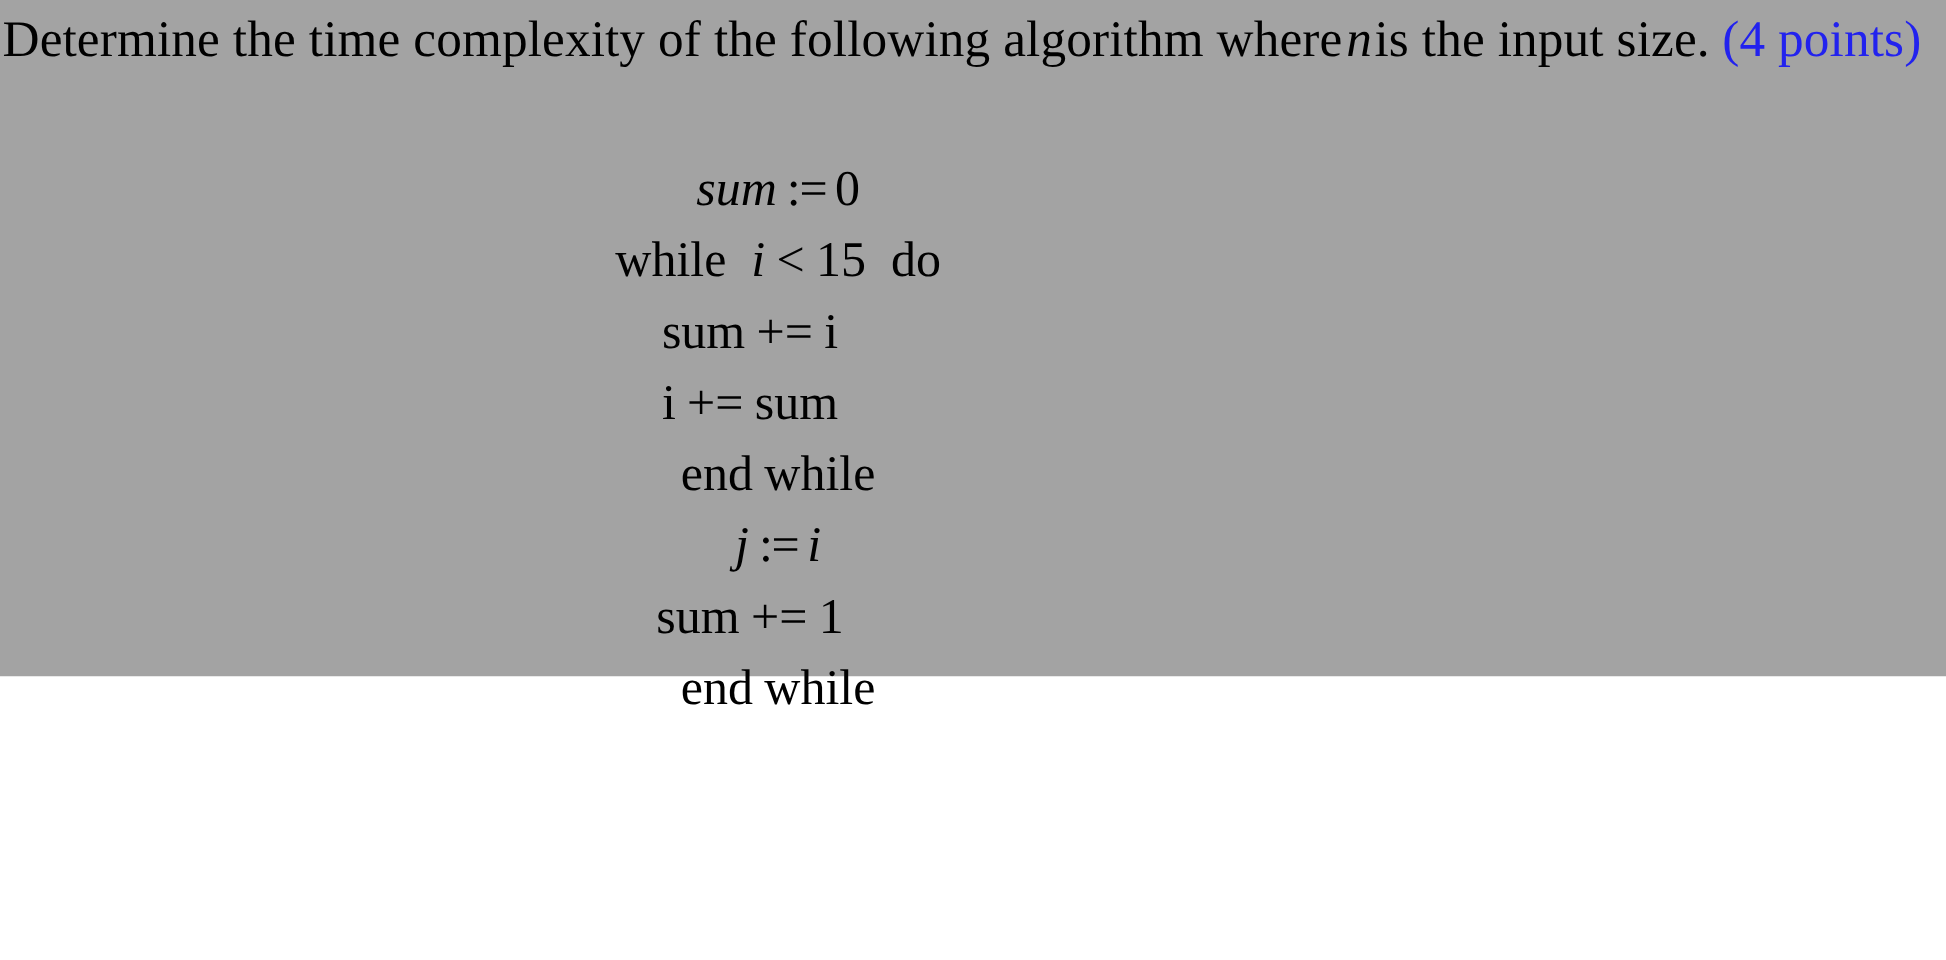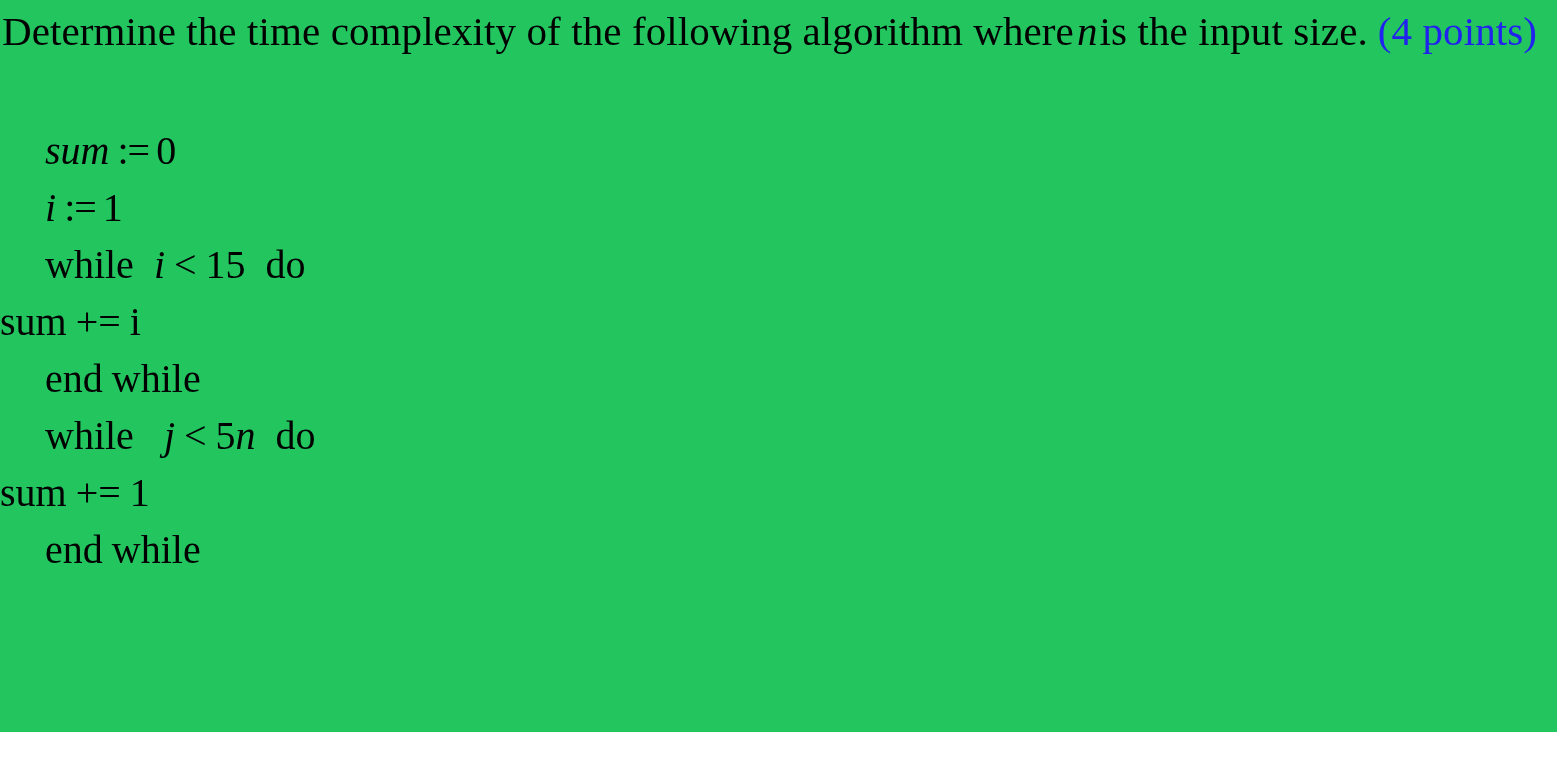--- a/index.html
+++ b/index.html
@@ -12,22 +12,22 @@
     height: 768px;
     overflow: hidden;
     font-family: "Liberation Serif", "DejaVu Serif", serif;
     color: #000000;
     -webkit-font-smoothing: antialiased;
   }
 
   #page {
     position: relative;
     width: 1557px;
-    height: 732px;
-    background: #22c55e;
+    height: 541px;
+    background: #a3a3a3;
   }
 
   
   .question {
     position: absolute;
     left: 2px;
     top: 2px;
     width: 1545px;
     font-size: 41px;
     line-height: 58px;
@@ -43,20 +43,21 @@
     white-space: nowrap;
   }
 
   
   .algo {
     position: absolute;
     left: 0;
     top: 122px;
     width: 1200px;
     font-size: 40px;
+    text-align: center;
   }
   .line {
     position: relative;
     height: 57px;
     line-height: 57px;
     white-space: nowrap;
   }
   .lvl0 { padding-left: 45px; }
   .lvl1 { }
 
@@ -110,41 +111,41 @@
   <div class="question">
     <span>Determine the time complexity of the following algorithm where</span><span class="mi">n</span><span>is the input size.</span><span class="points">(4 points)</span>
   </div>
 
   <div class="algo">
 
     <div class="line lvl0">
       <span class="mit">sum</span><span class="assign">:=</span><span class="num">0</span>
     </div>
 
-    <div class="line lvl0">
-      <span class="mit">i</span><span class="assign">:=</span><span class="num">1</span>
-    </div>
 
     <div class="line lvl0">
       <span class="kw">while</span><span class="gapmd"></span><span class="mit">i</span><span class="opw">&lt;</span><span class="num">15</span><span class="gapmd"></span><span class="kw">do</span>
     </div>
 
     <div class="line lvl1">
       <span class="rm">sum</span><span class="opw">+=</span><span class="rm">i</span>
     </div>
 
+    <div class="line lvl1">
+      <span class="rm">i</span><span class="opw">+=</span><span class="rm">sum</span>
+    </div>
 
     <div class="line lvl0">
       <span class="kw">end</span><span class="gapsm"></span><span class="kw">while</span>
     </div>
 
+    <div class="line lvl0">
+      <span class="mit">j</span><span class="assign">:=</span><span class="mit">i</span>
+    </div>
 
-    <div class="line lvl0">
-      <span class="kw">while</span><span class="gaplg"></span><span class="mit">j</span><span class="opw">&lt;</span><span class="num">5</span><span class="mit">n</span><span class="gapmd"></span><span class="kw">do</span>
-    </div>
 
 
     <div class="line lvl1">
       <span class="rm">sum</span><span class="opw">+=</span><span class="num">1</span>
     </div>
 
     <div class="line lvl0">
       <span class="kw">end</span><span class="gapsm"></span><span class="kw">while</span>
     </div>
 

